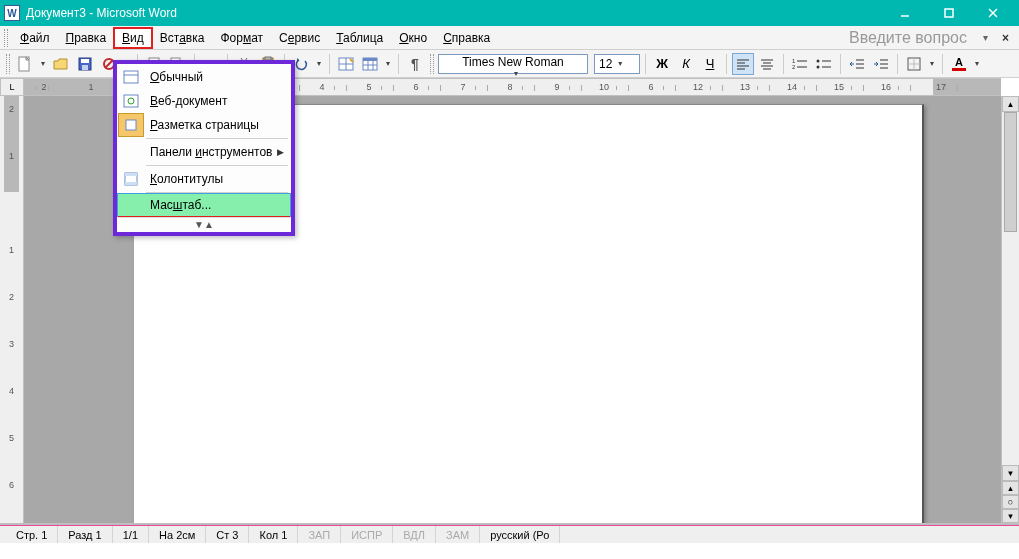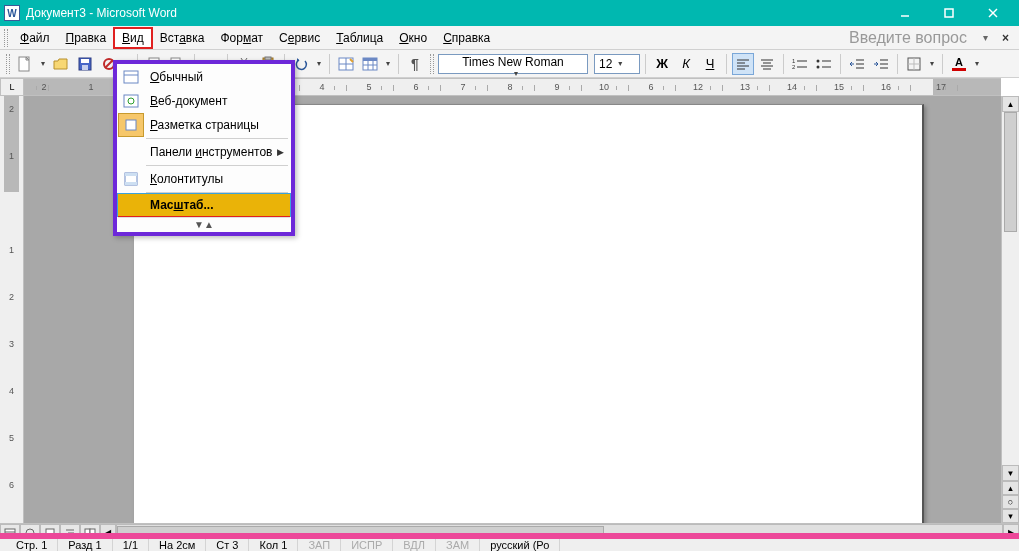--- a/index.html
+++ b/index.html
@@ -54,31 +54,31 @@
 .vscroll .btn { height: 16px; background: #e4e4e4; border: 1px solid #bbb; display: flex; align-items: center; justify-content: center; font-size: 8px; }
 .vscroll .thumb { position: absolute; left: 2px; right: 2px; background: #cfcfcf; border: 1px solid #aaa; }
 .vscroll .dot { height: 14px; background: #e4e4e4; border: 1px solid #bbb; display:flex; align-items:center; justify-content:center; font-size:9px; }
 
 .hscroll-row { position: absolute; left: 0; right: 0; bottom: 18px; height: 18px; background: #efefef; border-top: 1px solid #c0c0c0; display: flex; align-items: stretch; }
 .hscroll-row .viewbtn { width: 20px; border: 1px solid #bbb; background: #e8e8e8; display: flex; align-items: center; justify-content: center; font-size: 10px; }
 .hscroll-row .track { flex: 1; position: relative; background: #e0e0e0; border: 1px solid #bbb; }
 .hscroll-row .track .thumb { position: absolute; top: 1px; bottom: 1px; background: #cfcfcf; border: 1px solid #aaa; }
 .hscroll-row .btn { width: 16px; border: 1px solid #bbb; background: #e4e4e4; display: flex; align-items: center; justify-content: center; font-size: 8px; }
 
-.statusbar { position: absolute; left: 0; right: 0; bottom: 8px; height: 18px; background: #efefef; border-top: 6px solid #ec4899; display: flex; align-items: center; font-size: 11px; padding: 0 6px; gap: 0; }
+.statusbar { position: absolute; left: 0; right: 0; bottom: 16px; height: 18px; background: #efefef; border-top: 1px solid #ec4899; display: flex; align-items: center; font-size: 11px; padding: 0 6px; gap: 0; }
 .statusbar .cell { padding: 0 10px; border-right: 1px solid #d4d4d4; height: 100%; display: flex; align-items: center; }
 .statusbar .dim { color: #aaa; }
 
 .dropdown { position: absolute; left: 113px; top: 60px; width: 182px; background: #fdfdfd; border: 4px solid #6d28d9; box-shadow: 2px 2px 5px rgba(0,0,0,0.25); z-index: 20; padding: 1px; }
 .dropdown .row { display: flex; align-items: center; height: 24px; padding: 0 6px 0 0; }
 .dropdown .row .iconcell { width: 26px; height: 100%; display: flex; align-items: center; justify-content: center; border-right: 0; }
 .dropdown .row .lbl { flex: 1; padding-left: 6px; font-size: 12px; }
 .dropdown .row .ul { text-decoration: underline; }
 .dropdown .row .sub { font-size: 9px; color: #333; }
-.dropdown .row.sel { background: #eab308; border: 1px solid #3aa2dd; margin: -1px; padding-right: 7px; font-weight: bold; }
+.dropdown .row.sel { background: #86efac; border: 1px solid #3aa2dd; margin: -1px; padding-right: 7px; }
 .dropdown .sep { height: 1px; background: #d0d0d0; margin: 1px 2px 1px 28px; }
 .dropdown .expand { height: 14px; display: flex; align-items: center; justify-content: center; font-size: 10px; color: #555; border-top: 1px solid #e0e0e0; }
 .dropdown .hr-red { height: 0; border-top: 1px solid #e02020; margin: 0; }
 
 svg { display: block; }
 </style>
 </head>
 <body>
 
 <div class="titlebar">

